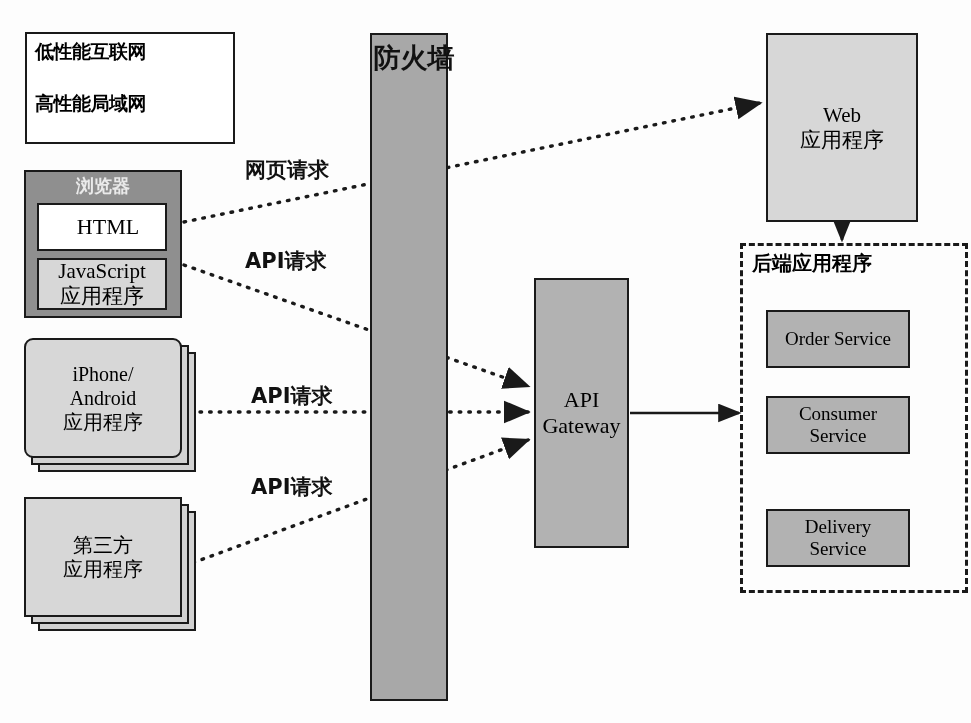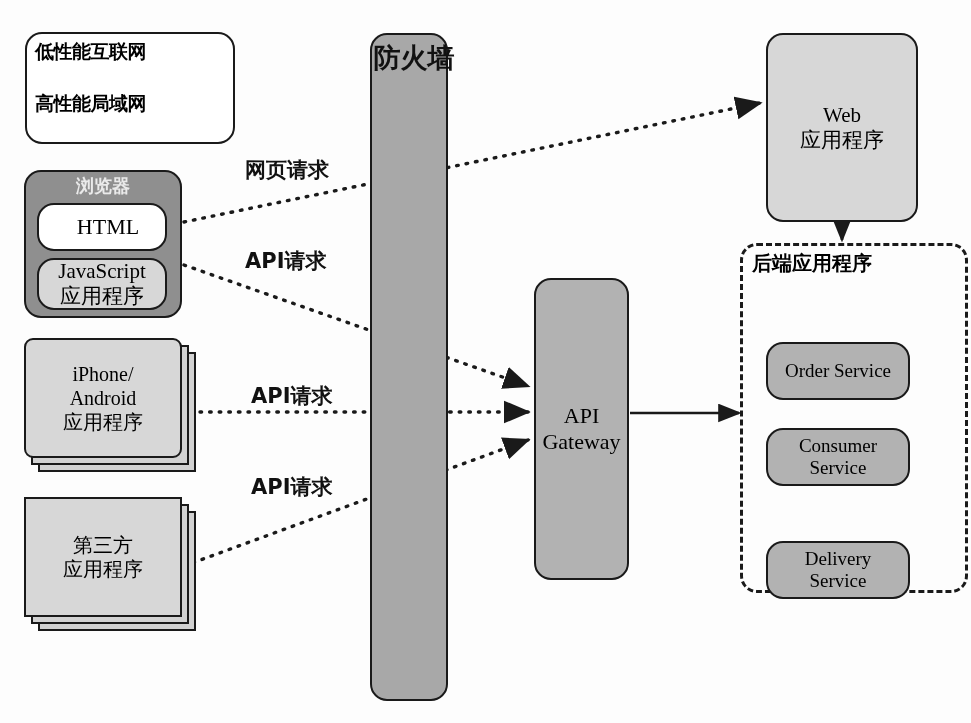--- a/index.html
+++ b/index.html
@@ -11,21 +11,21 @@
     font-family: "Liberation Serif", "DejaVu Serif", serif;
     color: #000000;
   }
   #canvas {
     position: relative;
     width: 971px;
     height: 723px;
     background: #fdfdfd;
     overflow: hidden;
   }
-  .abs { position: absolute; box-sizing: border-box; border-radius: 17px; }
+  .abs { position: absolute; box-sizing: border-box; }
 
   
   .box {
     border: 2px solid #1a1a1a;
     display: flex;
     align-items: center;
     justify-content: center;
     text-align: center;
     line-height: 1.18;
   }
@@ -120,21 +120,21 @@
   #mobile-deck .s1 { left: 14px; top: 14px; width: 158px; height: 120px; }
   #mobile-deck .s2 { left: 7px;  top: 7px;  width: 158px; height: 120px; }
 
   #third-deck { left: 24px; top: 497px; width: 172px; height: 128px; }
   #third-deck .front { width: 158px; height: 120px; font-size: 20px; }
   #third-deck .s1 { left: 14px; top: 14px; width: 158px; height: 120px; }
   #third-deck .s2 { left: 7px;  top: 7px;  width: 158px; height: 120px; }
 
   
   #api-gateway {
-    left: 534px; top: 278px; width: 95px; height: 302px;
+    left: 534px; top: 278px; width: 95px; height: 270px;
     font-size: 22px;
     flex-direction: column;
   }
 
   
   #web-app {
     left: 766px; top: 33px; width: 152px; height: 189px;
     font-size: 21px;
     flex-direction: column;
   }
@@ -149,21 +149,20 @@
     position: absolute;
     left: 752px; top: 250px;
     font-size: 20px;
     font-family: "DejaVu Sans", "Liberation Sans", sans-serif;
     font-weight: 700;
   }
   .svc {
     width: 144px; height: 58px;
     font-size: 19px;
     flex-direction: column;
-    margin-top: 32px;
   }
   #svc-0 { left: 766px; top: 310px; }
   #svc-1 { left: 766px; top: 396px; }
   #svc-2 { left: 766px; top: 509px; text-align: center; }
 
   
   .edge-label {
     position: absolute;
     font-size: 21px;
     font-family: "DejaVu Sans", "Liberation Sans", sans-serif;

